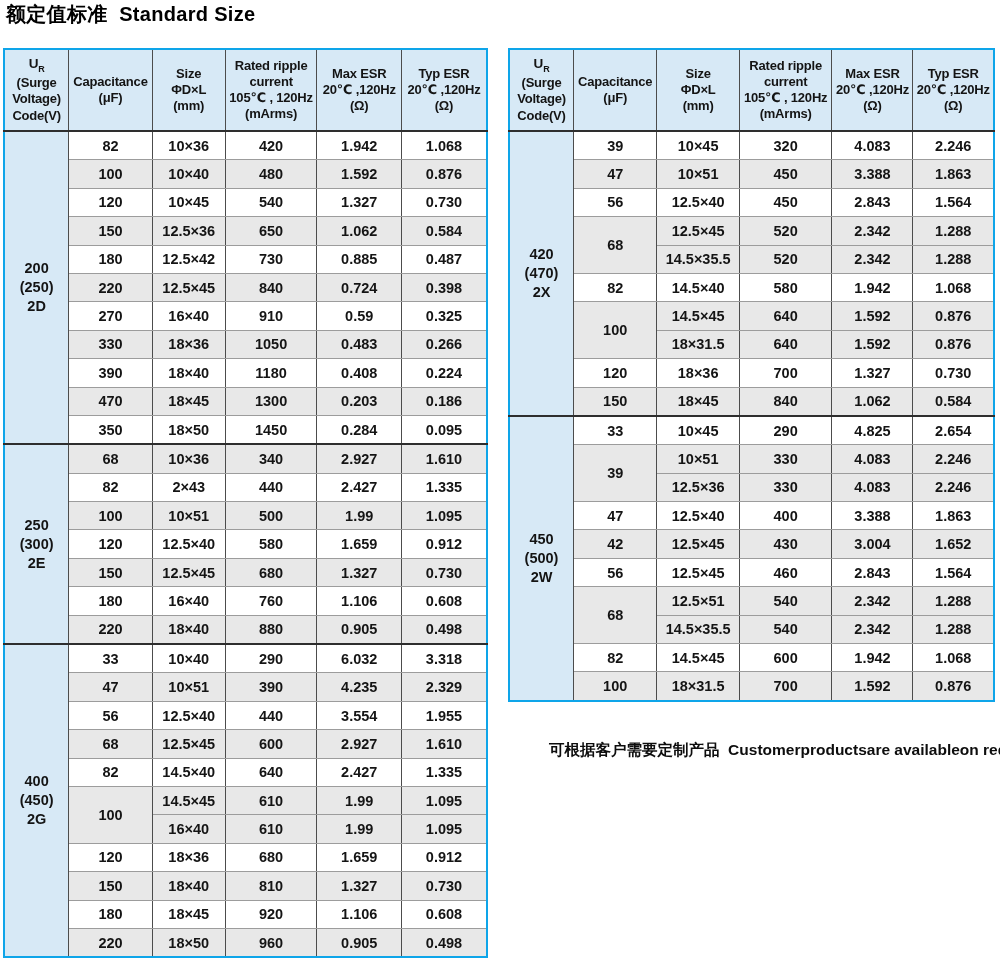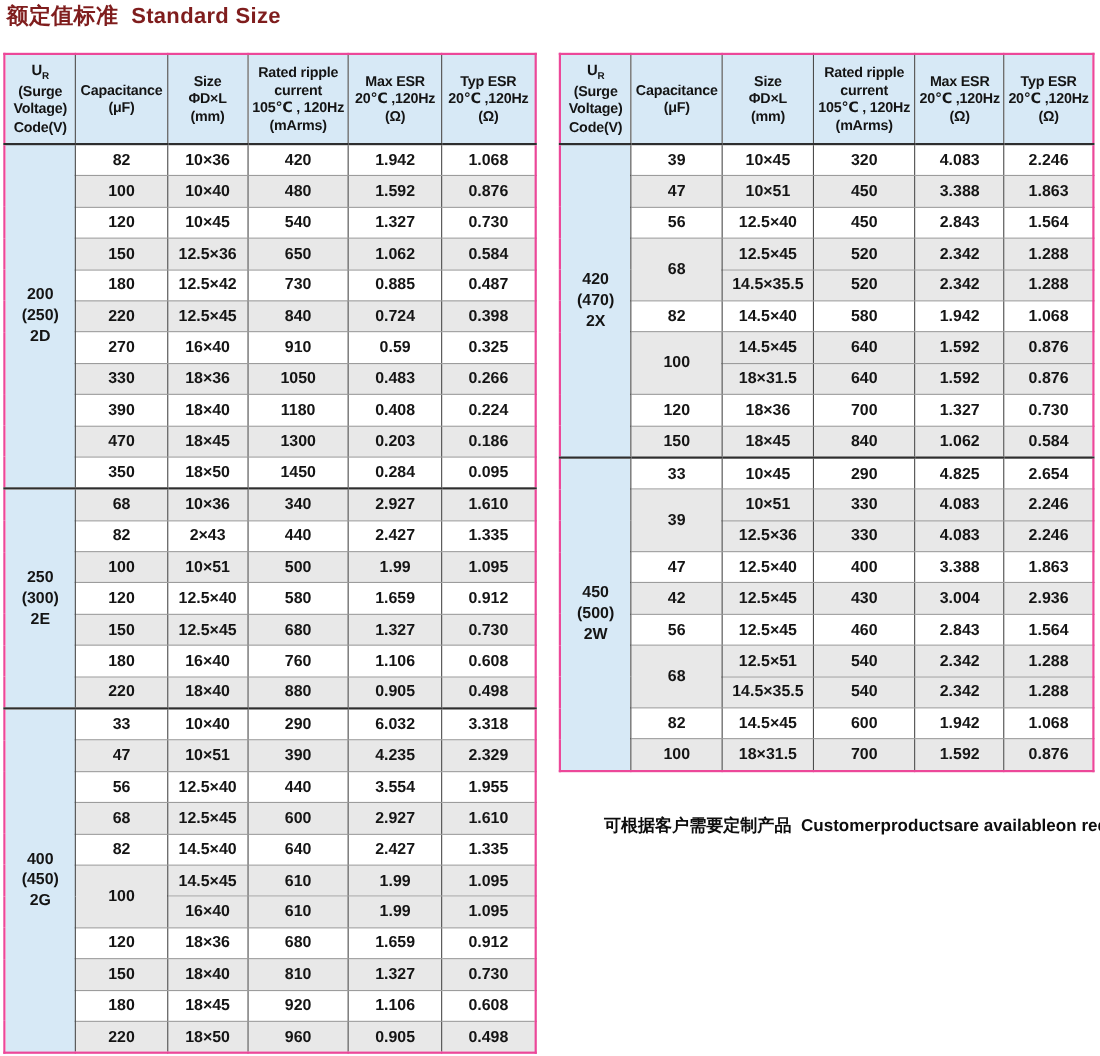--- a/index.html
+++ b/index.html
@@ -1,23 +1,23 @@
 <!DOCTYPE html>
 <html><head>
 <meta charset="utf-8">
 <style>
   html,body{margin:0;padding:0;}
   body{width:1000px;height:960px;background:#ffffff;position:relative;
        font-family:"Liberation Sans","DejaVu Sans",sans-serif;color:#141414;}
   .pre{white-space:pre;}
-  .page-title{position:absolute;left:6px;top:1px;font-size:20px;font-weight:700;color:#7f1d1d;letter-spacing:0.3px;}
+  .page-title{position:absolute;left:6px;top:1px;font-size:20px;font-weight:700;color:#000000;letter-spacing:0.3px;}
   .tbl-wrap{position:absolute;top:48px;}
   .tbl-wrap.left{left:3px;width:485px;}
   .tbl-wrap.right{left:508px;width:487px;}
-  table.spec{border-collapse:collapse;width:100%;table-layout:fixed;border:2px solid #ec4899;}
+  table.spec{border-collapse:collapse;width:100%;table-layout:fixed;border:2px solid #0ea5e9;}
   table.spec th, table.spec td{
     border-left:1px solid #4c4c4c;border-right:1px solid #4c4c4c;
     border-top:1px solid #9c9c9c;border-bottom:1px solid #9c9c9c;
     padding:0;text-align:center;vertical-align:middle;overflow:hidden;}
   table.spec thead th{background:#d7e9f6;height:80px;font-size:13px;font-weight:700;line-height:1.25;
     border-bottom:2px solid #2e2e2e;letter-spacing:-0.2px;}
   table.spec tbody td{height:27.4px;font-size:14.5px;font-weight:700;background:#ffffff;}
   table.spec tr.shade > td{background:#e8e8e8;}
   table.spec td.vcell{background:#d7e9f6 !important;font-size:14.5px;font-weight:700;line-height:1.3;}
   table.spec tr.gstart > td{border-top:2px solid #2e2e2e;}
@@ -435,21 +435,21 @@
           <td>12.5×40</td>
           <td>400</td>
           <td>3.388</td>
           <td>1.863</td>
         </tr>
         <tr class="shade">
           <td rowspan="1">42</td>
           <td>12.5×45</td>
           <td>430</td>
           <td>3.004</td>
-          <td>2.936</td>
+          <td>1.652</td>
         </tr>
         <tr>
           <td rowspan="1">56</td>
           <td>12.5×45</td>
           <td>460</td>
           <td>2.843</td>
           <td>1.564</td>
         </tr>
         <tr class="shade">
           <td rowspan="2">68</td>

